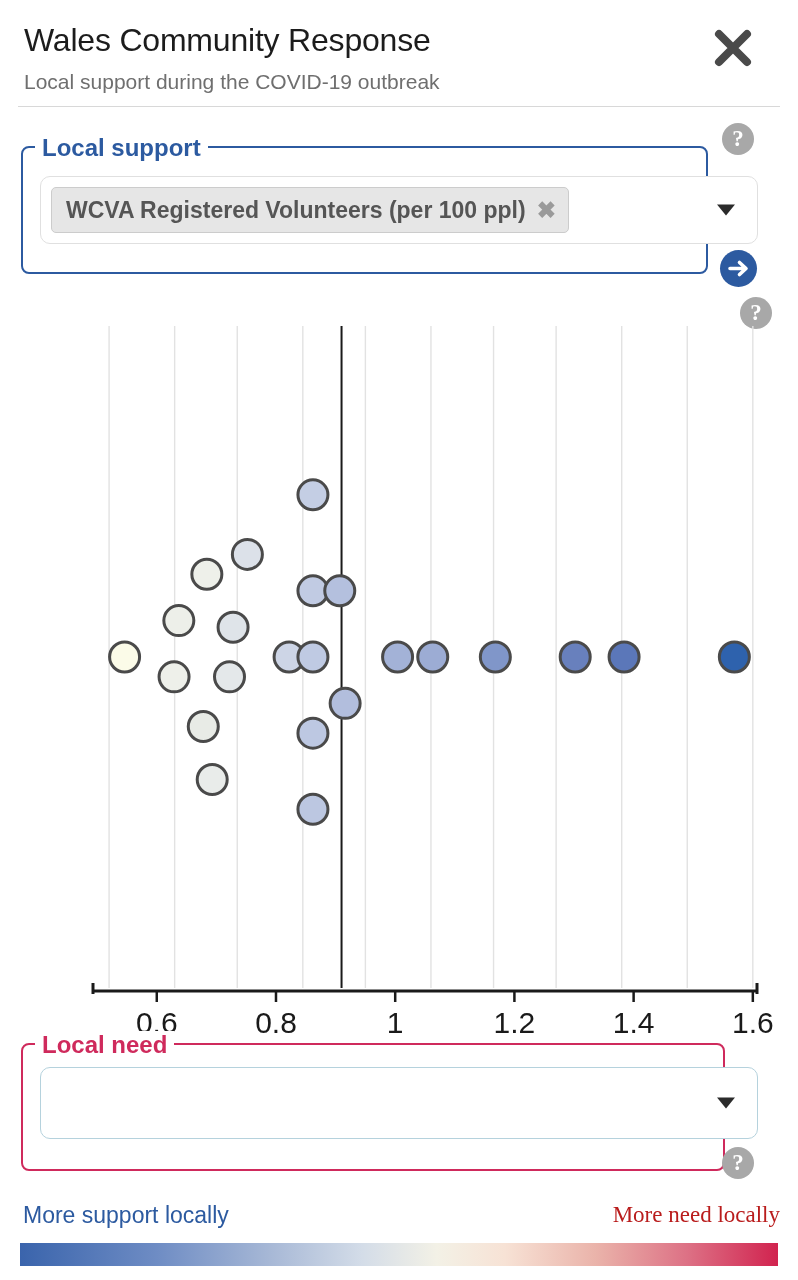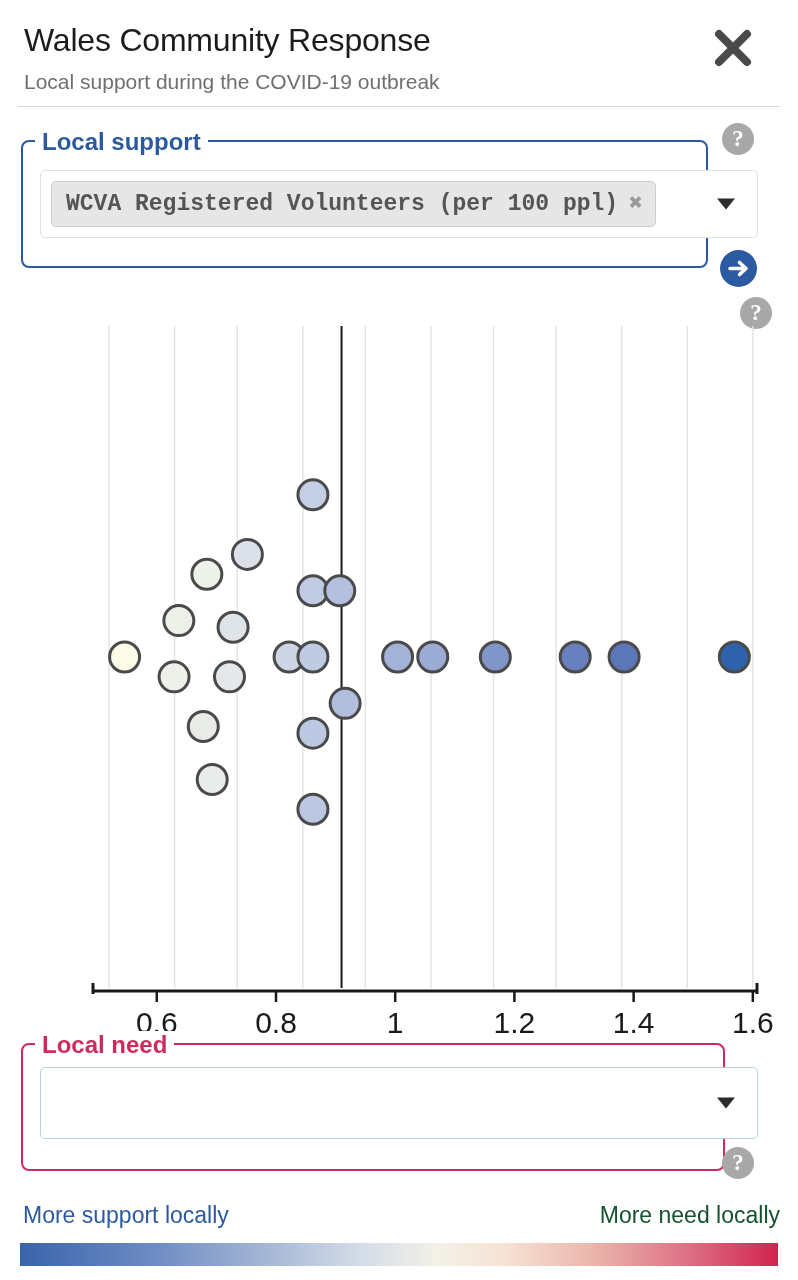--- a/index.html
+++ b/index.html
@@ -61,21 +61,21 @@
   }
 
   
   .fieldset {
     position: absolute;
     box-sizing: border-box;
     border-radius: 8px;
   }
   .fieldset-support {
     left: 21px;
-    top: 140px;
+    top: 146px;
     width: 687px;
     height: 128px;
     border: 2px solid #2c5aa0;
   }
   .fieldset-need {
     left: 21px;
     top: 1043px;
     width: 704px;
     height: 128px;
     border: 2px solid #cf2a5c;
@@ -92,22 +92,21 @@
     white-space: nowrap;
   }
   .legend-support { color: #2c5aa0; }
   .legend-need { color: #cf2a5c; }
 
   
   .select-box {
     position: absolute;
     box-sizing: border-box;
     background: #ffffff;
-    border-radius: 5px;
-    font-family: Liberation Mono, monospace;
+    border-radius: 10px;
   }
   .select-support {
     left: 17px;
     top: 28px;
     width: 718px;
     height: 68px;
     border: 1px solid #e0e0e0;
   }
   .select-need {
     left: 17px;
@@ -200,21 +199,21 @@
 
   
   .scale-label {
     position: absolute;
     top: 1202px;
     font-size: 23px;
     font-weight: 400;
     white-space: nowrap;
   }
   .scale-label-left  { left: 23px;  color: #2c5aa0; }
-  .scale-label-right { right: 18px; color: #14532d; }
+  .scale-label-right { right: 18px; color: #b91c1c; font-family: Liberation Serif, serif; }
   .scale-bar {
     position: absolute;
     left: 20px;
     top: 1243px;
     width: 758px;
     height: 23px;
     background: linear-gradient(to right,
         #3a64ac 0%,
         #6e8cc4 18%,
         #a7b8d6 33%,

